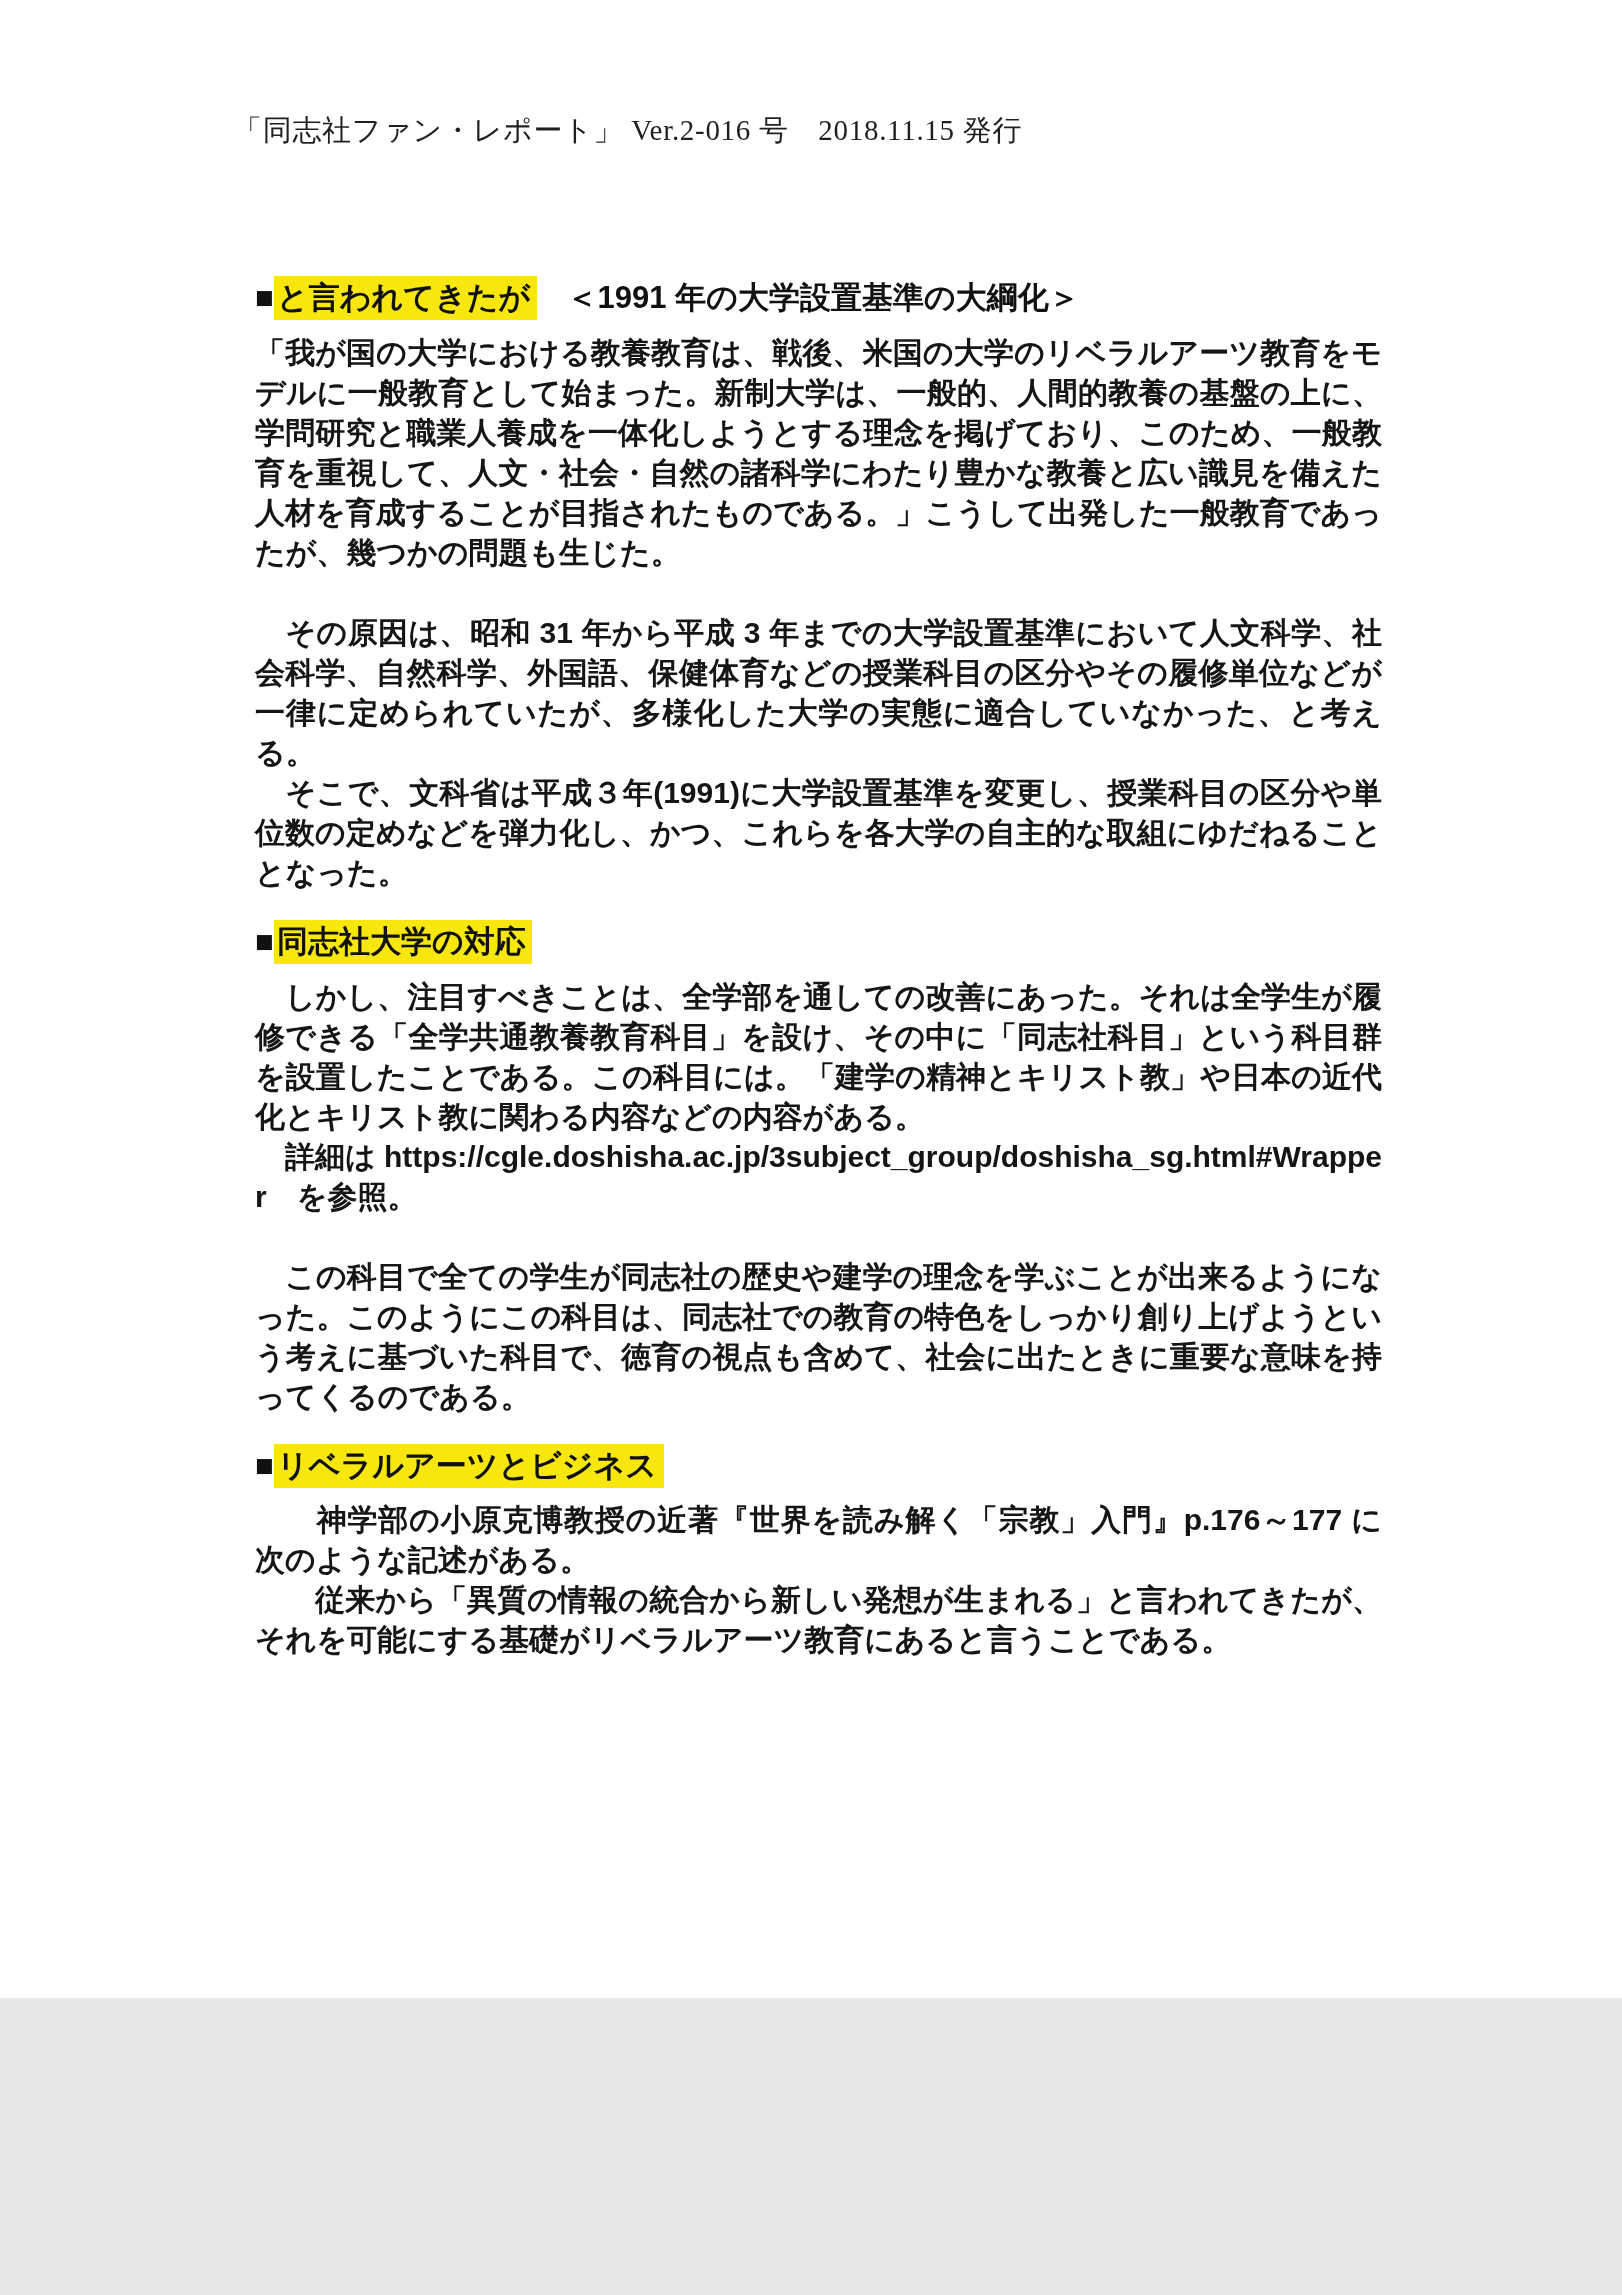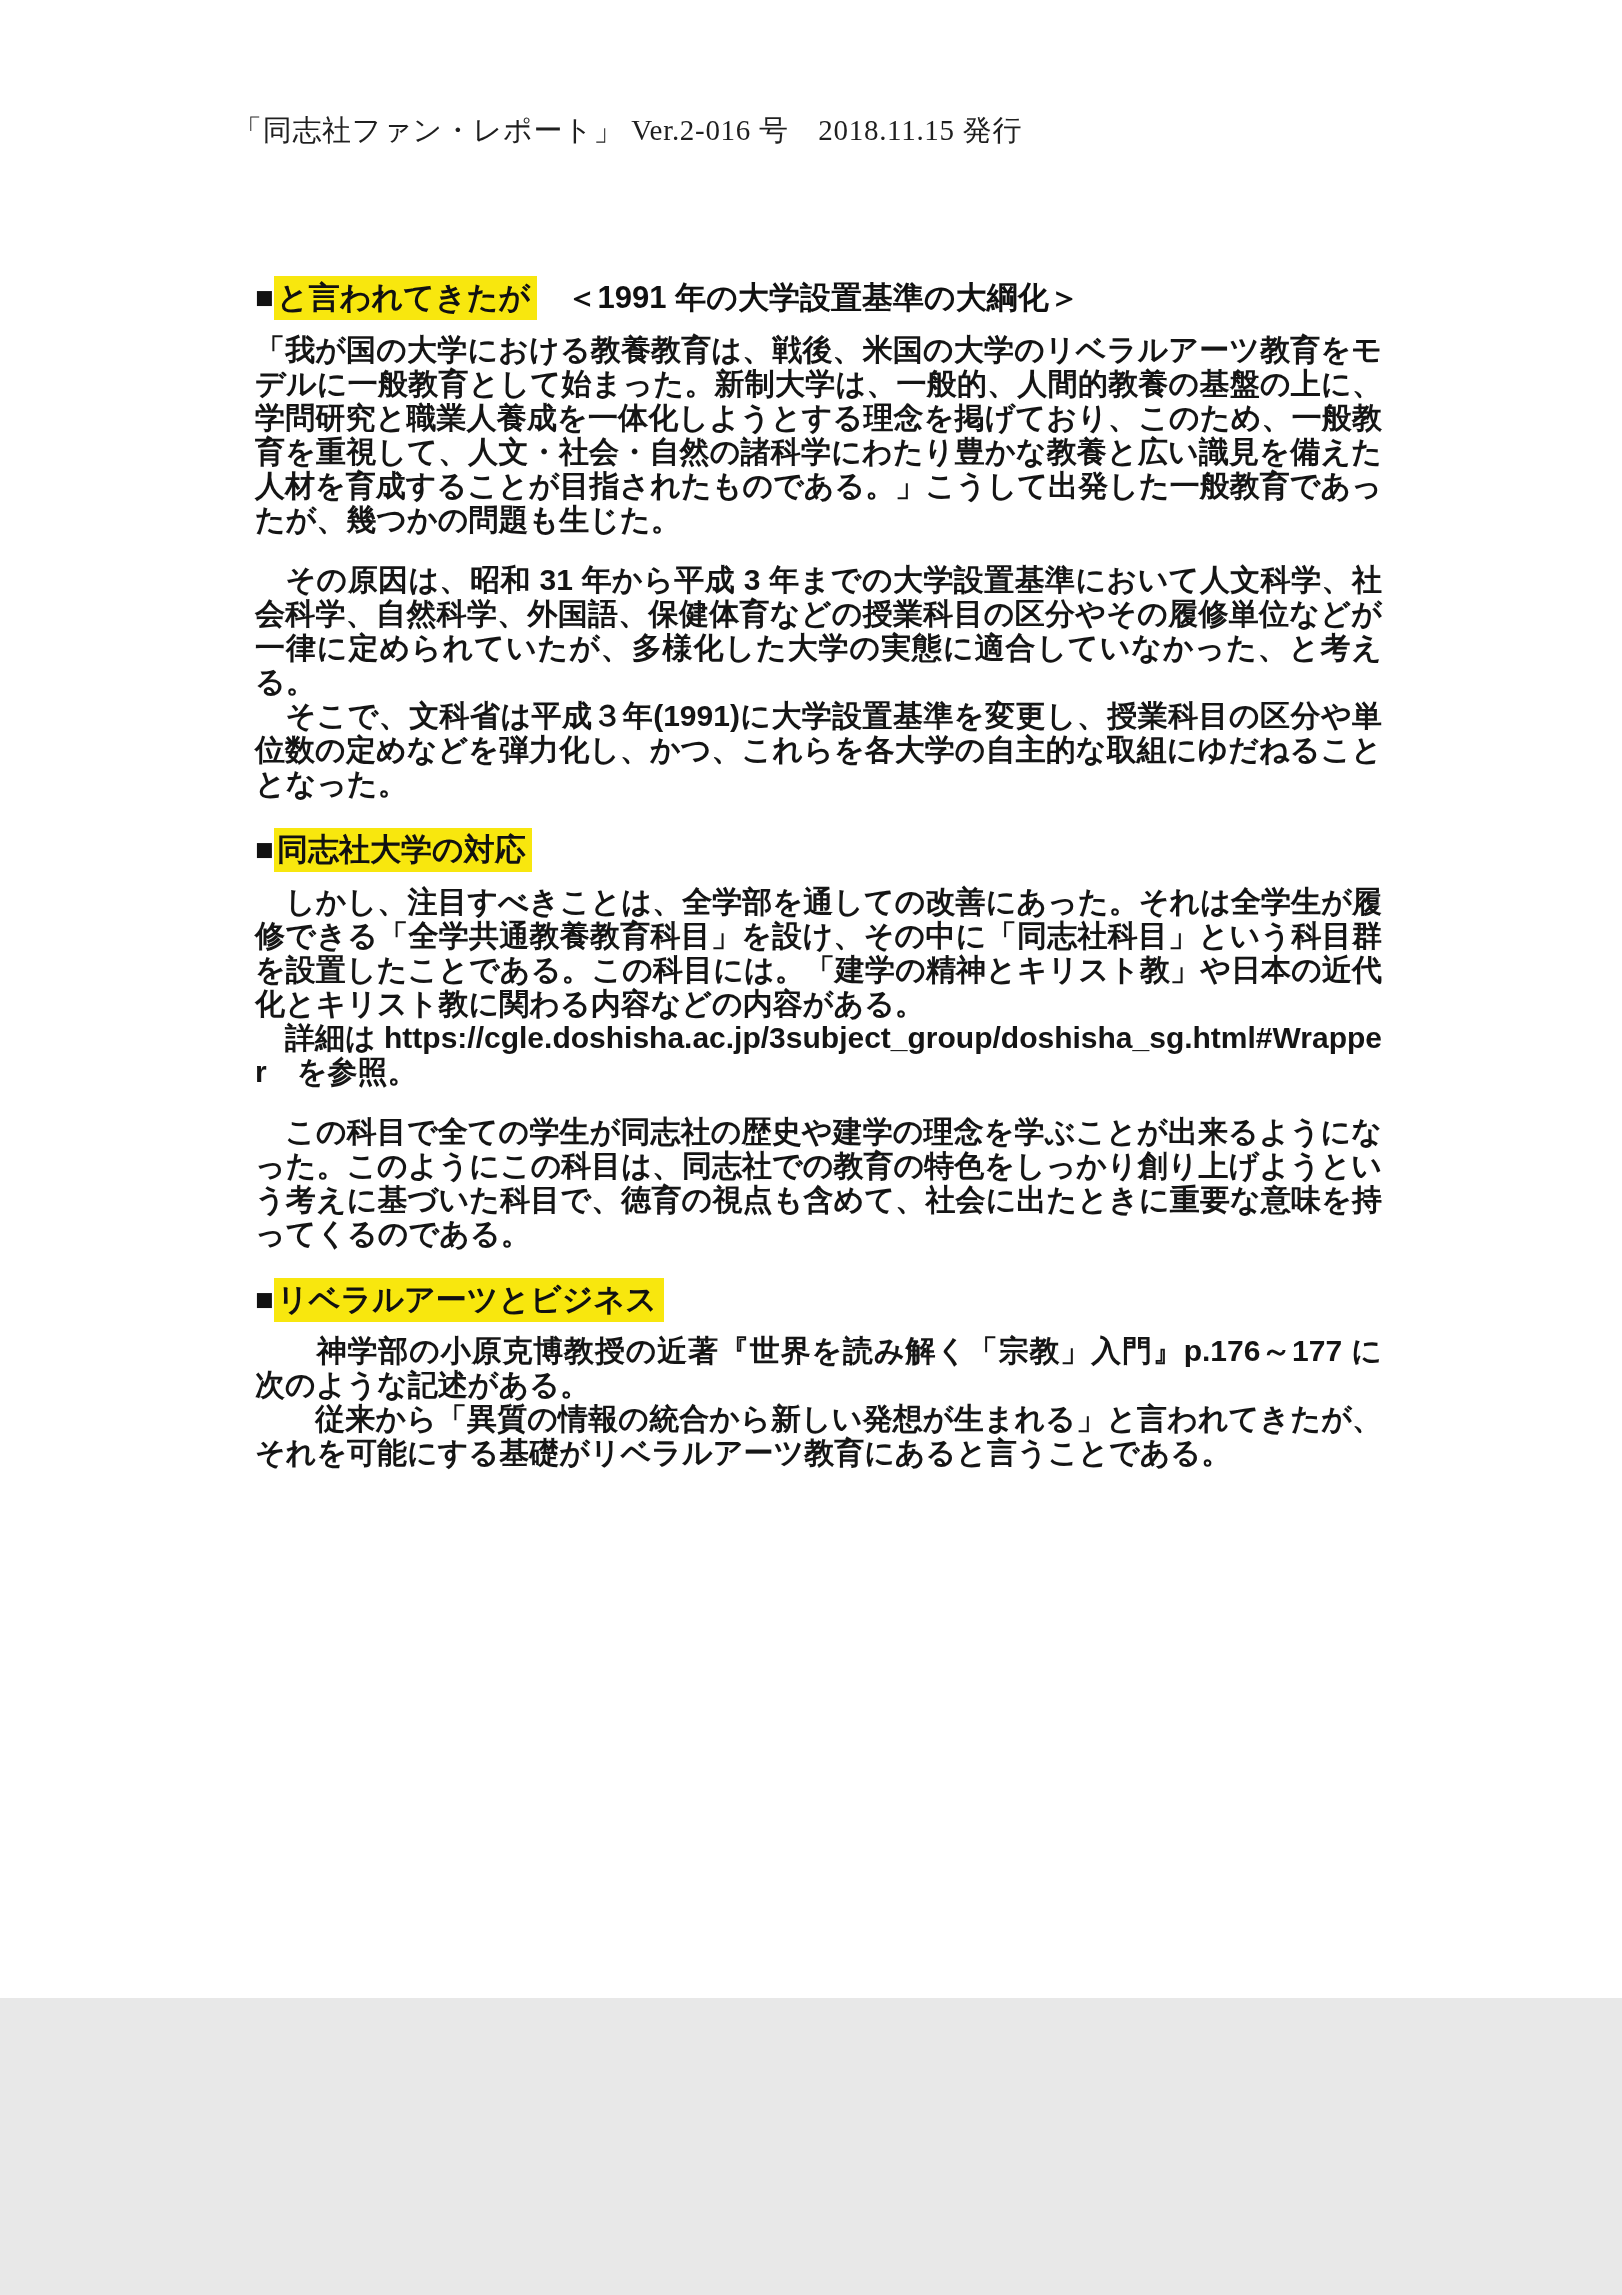--- a/index.html
+++ b/index.html
@@ -41,27 +41,27 @@
   .hl {
     background: var(--hl, #f8e70e);
     padding: 3.9px 6.5px 5.2px 2.6px;
   }
   .subtitle { margin-left: 30px; }
   .subtitle:empty { display: none; }
   p.body {
     margin: 0;
     font-size: 30px;
     font-weight: bold;
-    line-height: 34px;
+    line-height: 40px;
     text-align: justify;
     word-break: break-all;
     overflow-wrap: anywhere;
     color: #151515;
   }
-  p.gap { margin-top: 26px; }
+  p.gap { margin-top: 40px; }
   .ref-url { color: #151515; text-decoration: none; }
   .page-number {
     position: absolute;
     top: 2084px;
     left: 0;
     width: 100%;
     text-align: center;
     font-family: "Liberation Serif", serif;
     font-size: 27.5px;
     color: #222;

